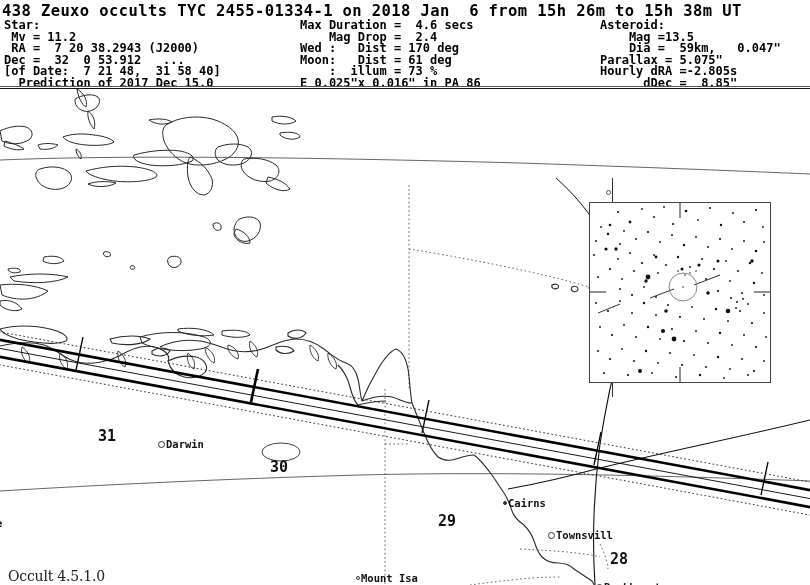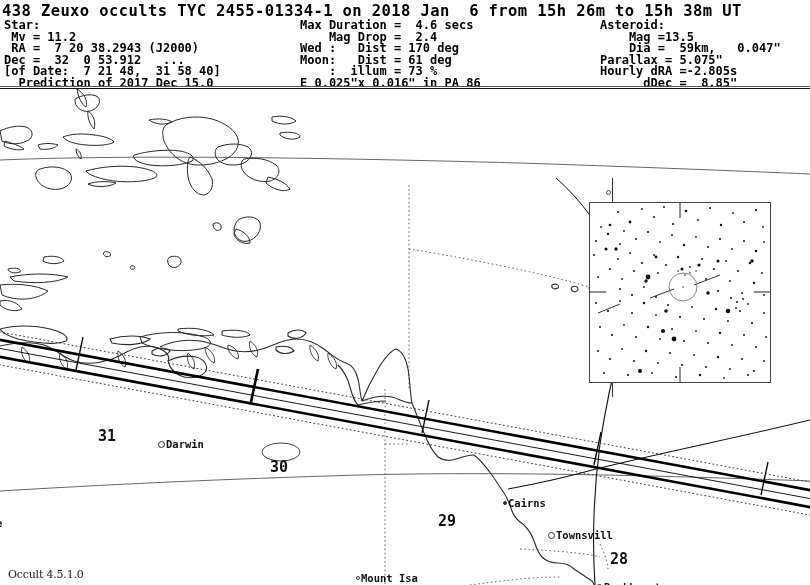--- a/index.html
+++ b/index.html
@@ -144,21 +144,21 @@
     font-size: 15px;
     font-weight: bold;
     color: #111;
   }
 
   
   #version {
     position: absolute;
     left: 8px; top: 568px;
     font-family: "DejaVu Serif", serif;
-    font-size: 11px;
+    font-size: 14px;
     color: #222;
     letter-spacing: -0.2px;
   }
 
   
   #clip-city {
     position: absolute;
     left: -4px; top: 428px;
     font-family: "DejaVu Sans Mono", monospace;
     font-size: 10.5px;

